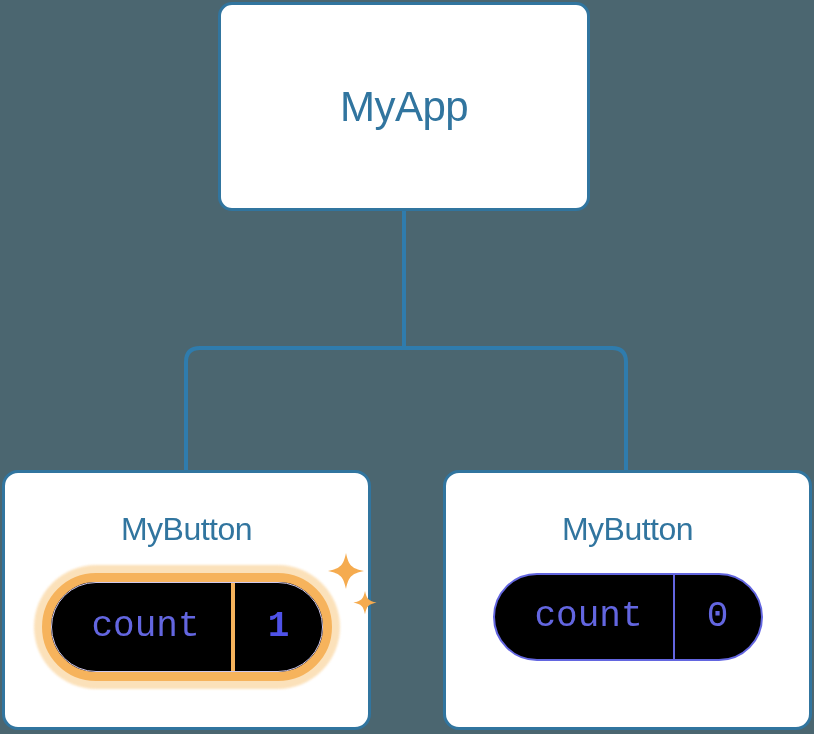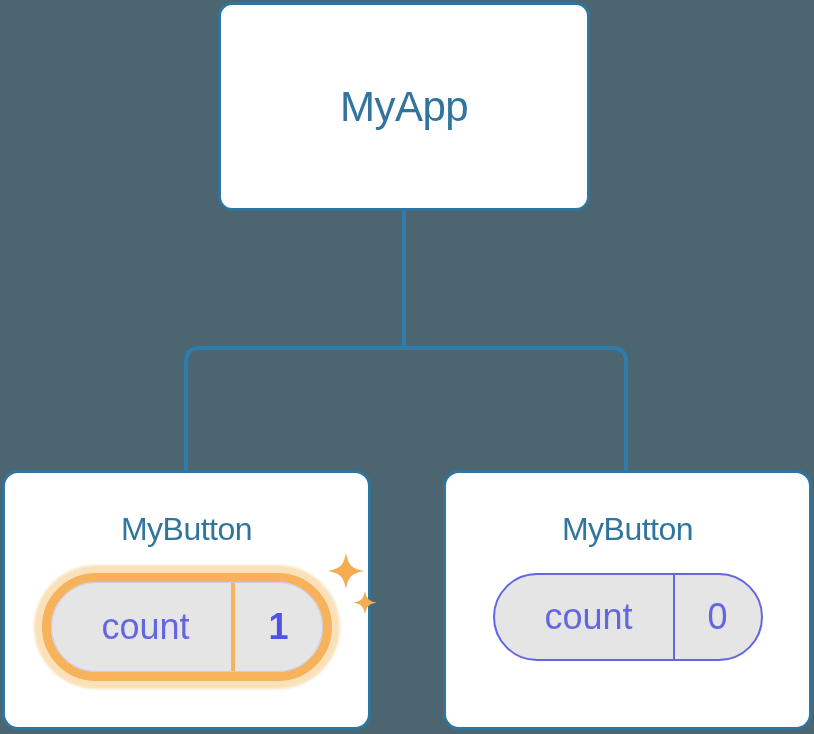--- a/index.html
+++ b/index.html
@@ -93,21 +93,22 @@
     justify-content: center;
   }
 
   .pill {
     position: relative;
     display: flex;
     align-items: stretch;
     height: 88px;
     border-radius: 999px;
     box-sizing: border-box;
-    background: #e5e5e5;
+    background: #000000;
+    font-family: Liberation Mono, monospace;
   }
 
   .pill-key, .pill-val {
     display: flex;
     align-items: center;
     justify-content: center;
     font-size: 36px;
     line-height: 1;
     box-sizing: border-box;
   }

